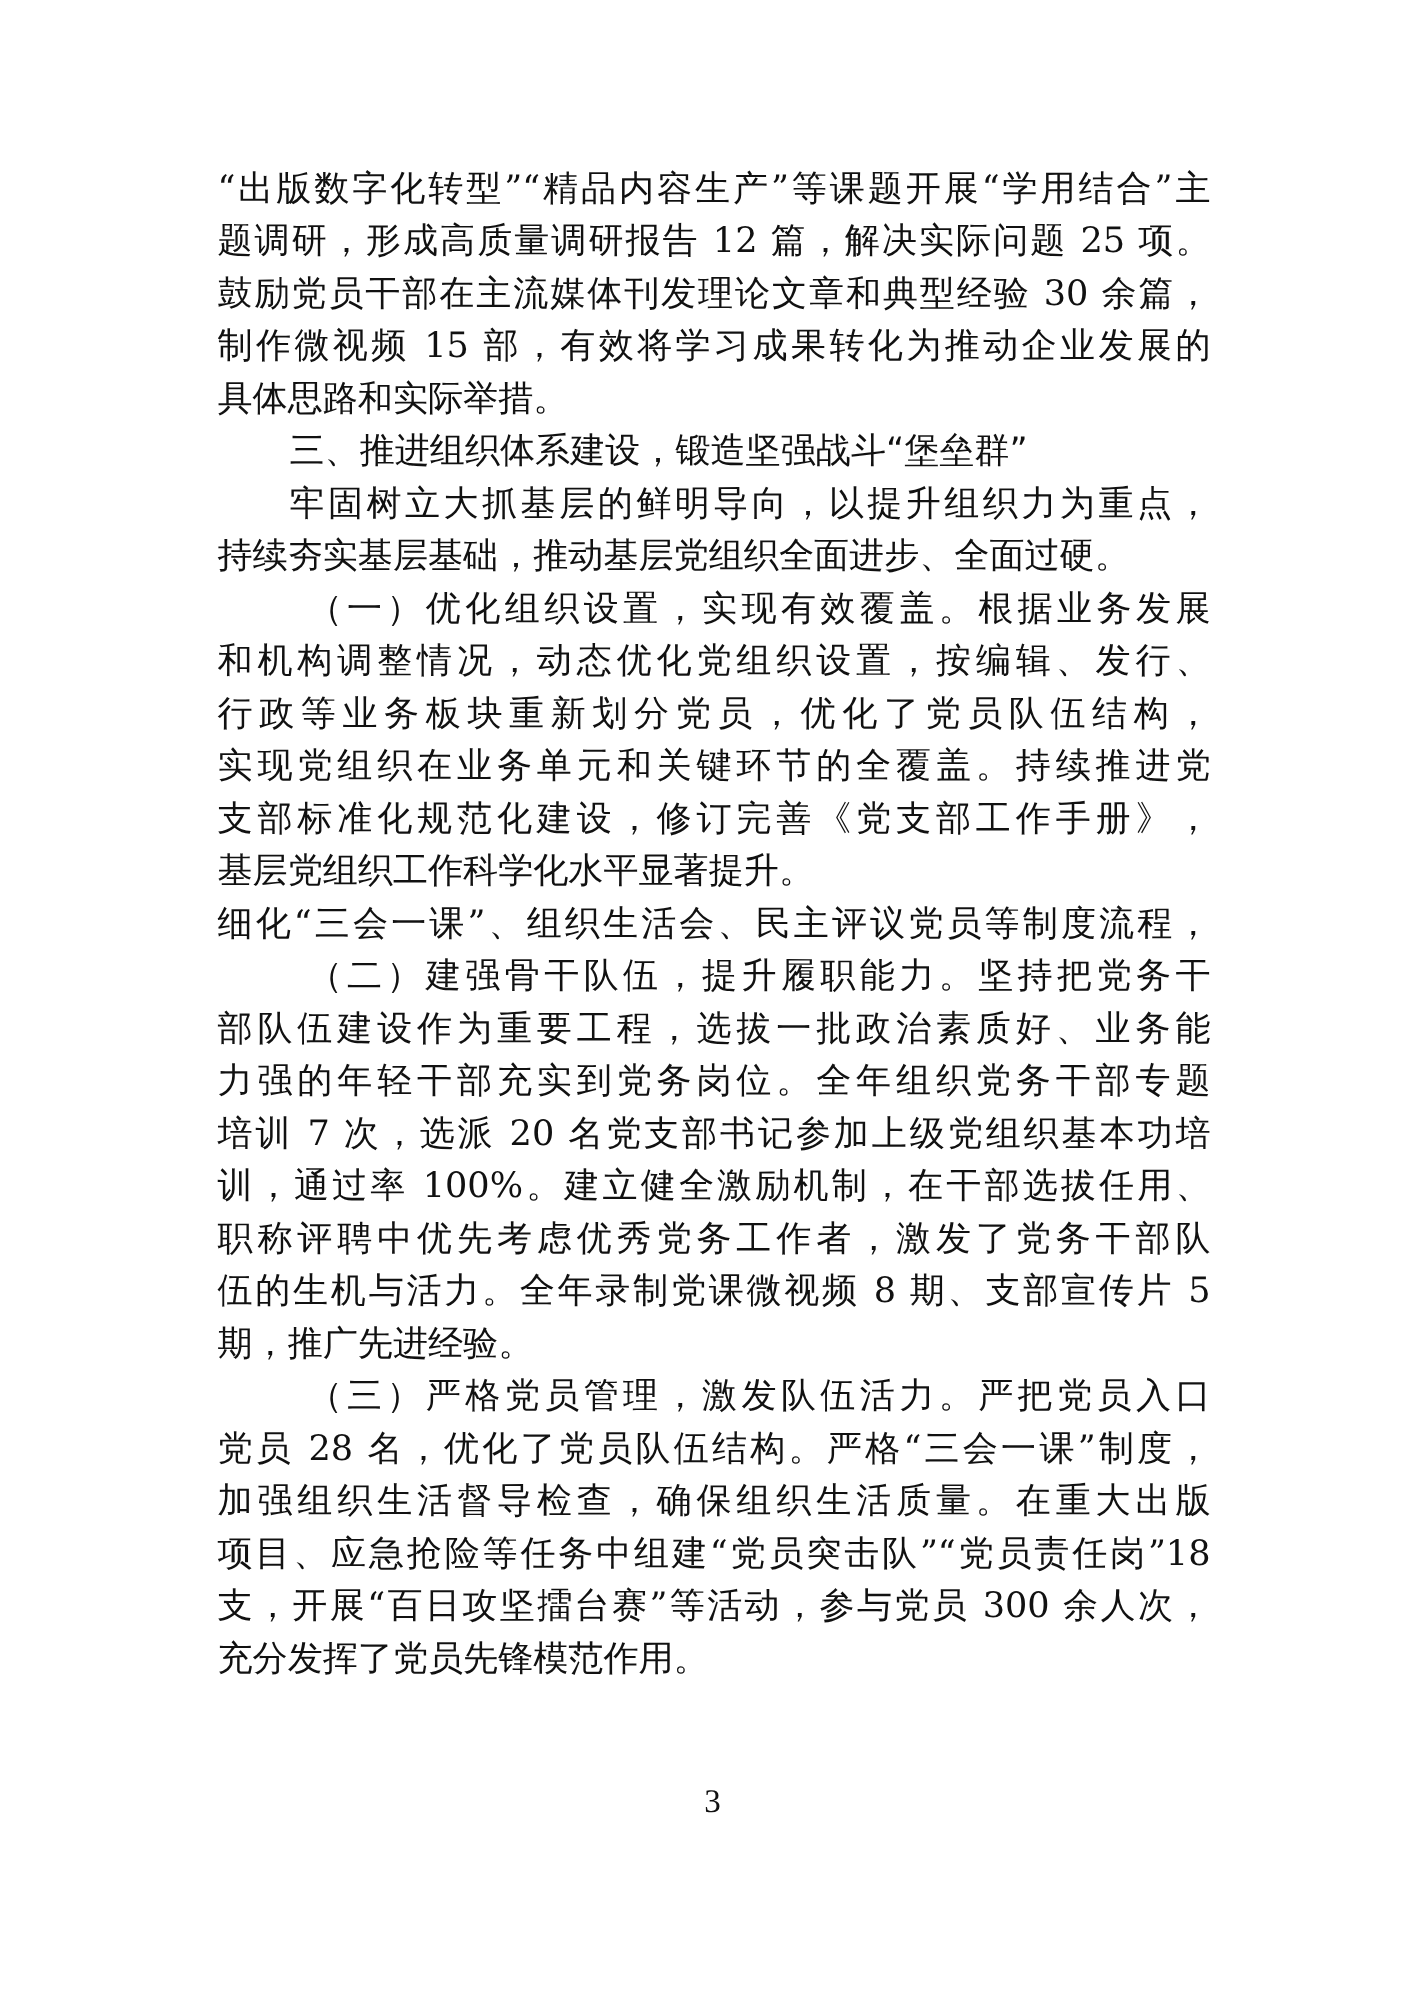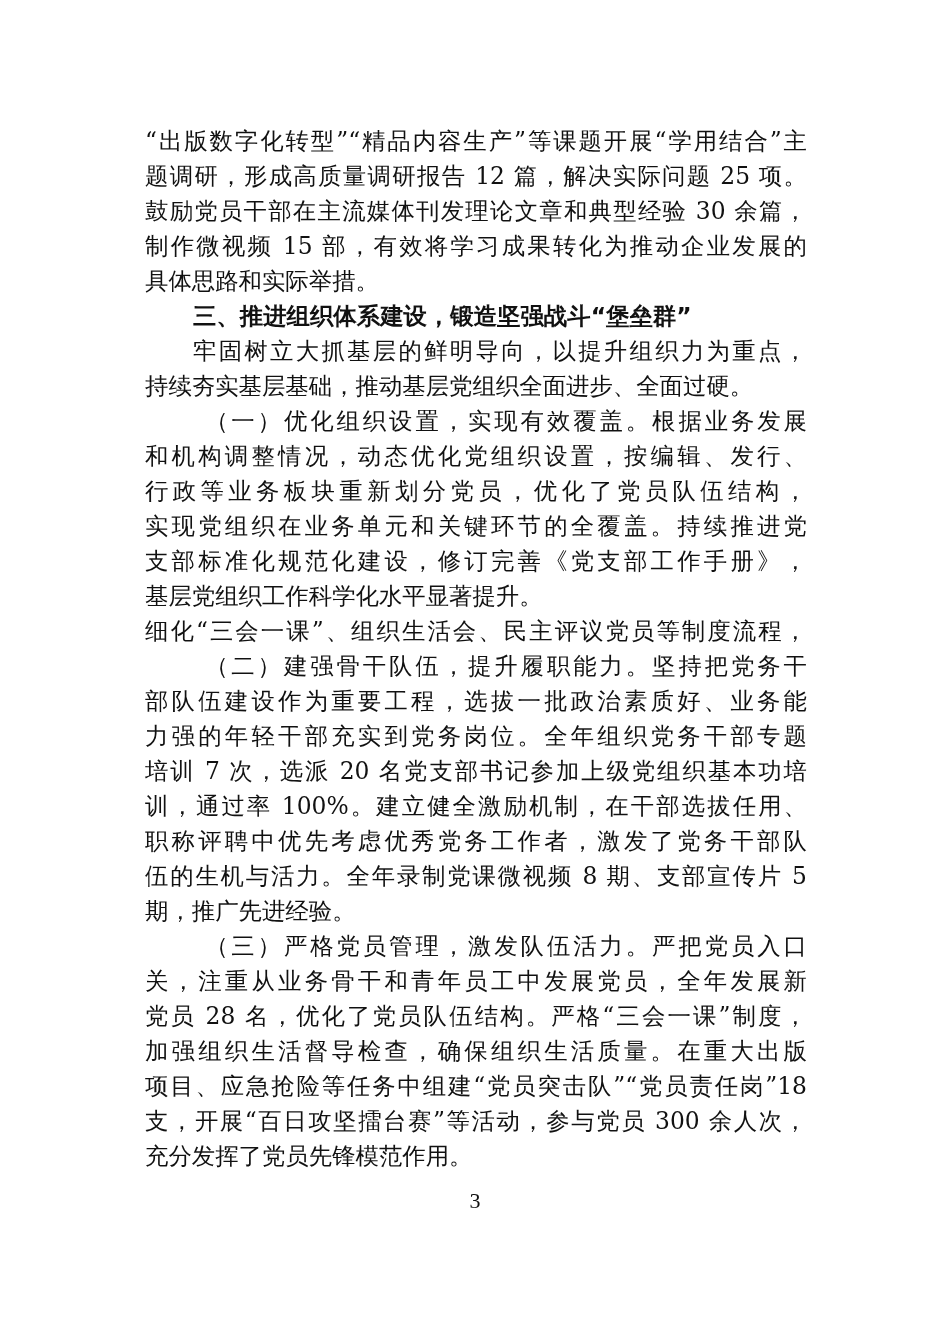--- a/index.html
+++ b/index.html
@@ -11,40 +11,40 @@
       width: 950px;
       height: 1344px;
       position: relative;
       overflow: hidden;
       font-family: "DejaVu Serif", "Liberation Serif", serif;
       color: #111111;
     }
     .page {
       position: absolute;
       left: 145px;
-      top: 124px;
+      top: 108px;
       width: 662px;
     }
     .line {
       height: 35px;
       line-height: 35px;
       font-size: 23.4px;
       white-space: nowrap;
       letter-spacing: 0px;
       text-align: justify;
       text-align-last: justify;
     }
     .line.last {
       text-align-last: left;
     }
     .indent2 { padding-left: 48px; }
     .indent3 { padding-left: 60px; }
     .heading {
       font-family: "DejaVu Sans", "Liberation Sans", sans-serif;
-      font-weight: bold;
+      font-weight: normal;
       text-align-last: left;
     }
     .page-number {
       position: absolute;
       left: 0;
       width: 950px;
       top: 1186px;
       text-align: center;
       font-size: 22px;
       line-height: 30px;
@@ -89,21 +89,20 @@
     <div class="line">力强的年轻干部充实到党务岗位。全年组织党务干部专题</div>
     <div class="line">培训 7 次，选派 20 名党支部书记参加上级党组织基本功培</div>
     <div class="line">训，通过率 100%。建立健全激励机制，在干部选拔任用、</div>
     <div class="line">职称评聘中优先考虑优秀党务工作者，激发了党务干部队</div>
     <div class="line">伍的生机与活力。全年录制党课微视频 8 期、支部宣传片 5</div>
     <div class="line last">期，推广先进经验。</div>
   </div>
 
   <div>
     <div class="line indent3">（三）严格党员管理，激发队伍活力。严把党员入口</div>
-    <div class="line">关，注重从业务骨干和青年员工中发展党员，全年发展新</div>
     <div class="line">党员 28 名，优化了党员队伍结构。严格“三会一课”制度，</div>
     <div class="line">加强组织生活督导检查，确保组织生活质量。在重大出版</div>
     <div class="line">项目、应急抢险等任务中组建“党员突击队”“党员责任岗”18</div>
     <div class="line">支，开展“百日攻坚擂台赛”等活动，参与党员 300 余人次，</div>
     <div class="line last">充分发挥了党员先锋模范作用。</div>
   </div>
 </div>
 
 <div class="page-number">3</div>
 

